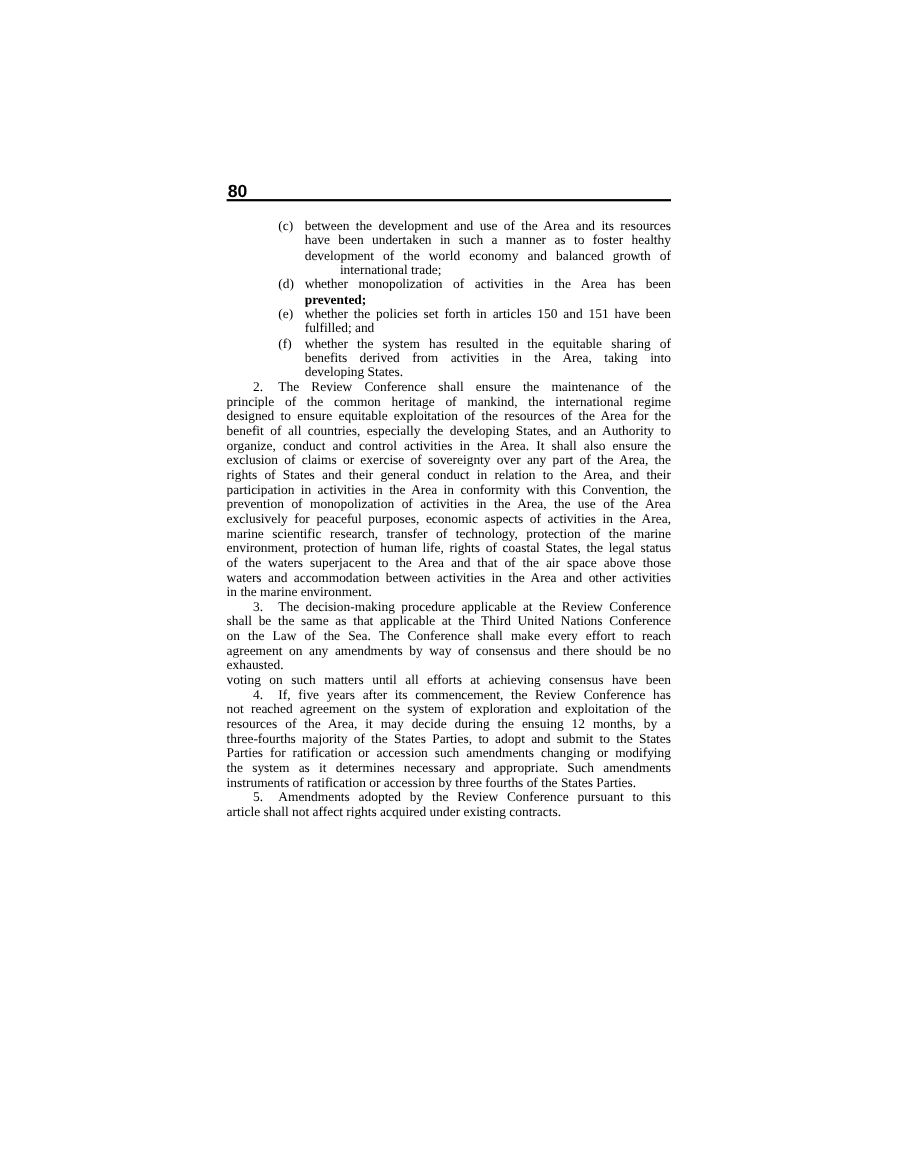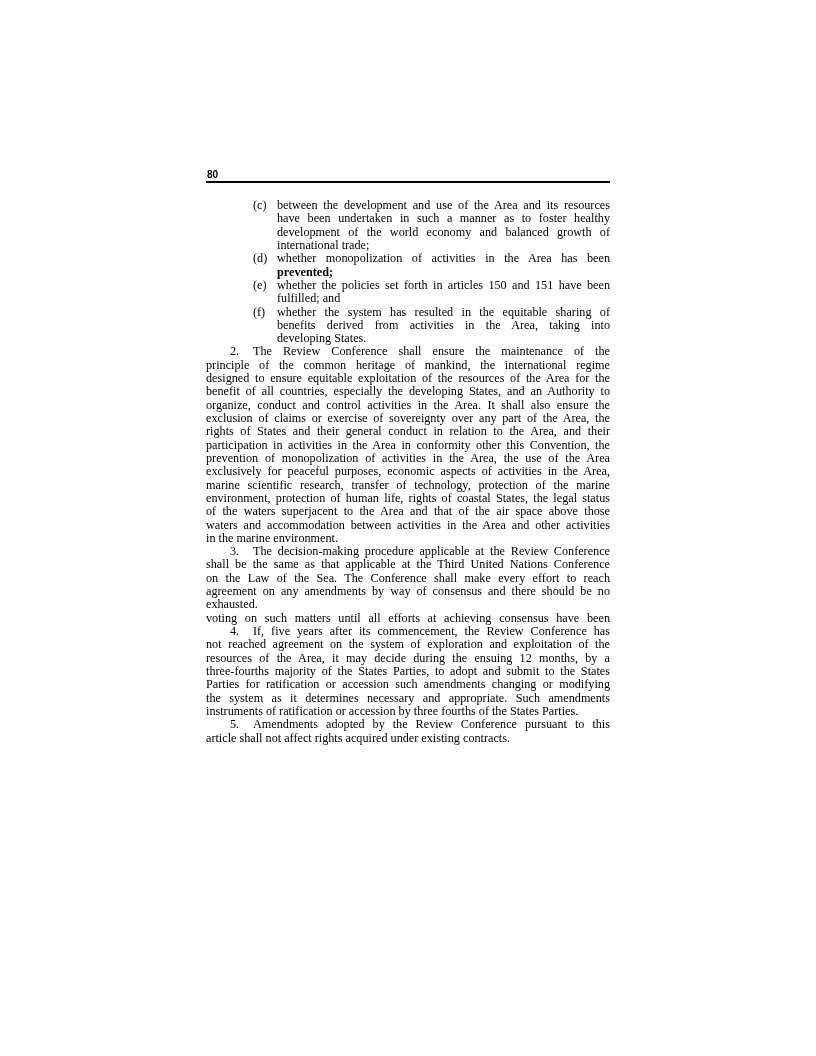--- a/index.html
+++ b/index.html
@@ -21,21 +21,21 @@
       top: 168px;
       width: 404px;
       height: 16px;
     }
     .page-number {
       position: absolute;
       left: 1px;
       top: 0px;
       font-family: "Liberation Sans", "DejaVu Sans", sans-serif;
       font-weight: bold;
-      font-size: 10px;
+      font-size: 16px;
       line-height: 14px;
     }
     .header-rule {
       position: absolute;
       left: 0;
       top: 13px;
       width: 404px;
       height: 2px;
       background: #000000;
     }
@@ -77,21 +77,21 @@
   <div class="header-rule"></div>
 </div>
 
 <div class="content" id="content">
   <div id="items-container">
       <div class="item">
         <span class="label">(c)</span>
         <span class="just">between the development and use of the Area and its resources</span>
         <span class="just">have been undertaken in such a manner as to foster healthy</span>
         <span class="just">development of the world economy and balanced growth of</span>
-        <span class="just last-line" style="text-align-last: left;">international trade;</span>
+        <span class="just last-line" style="text-align-last: left; margin-left: 32px;">international trade;</span>
       </div>
       <div class="item">
         <span class="label">(d)</span>
         <span class="just">whether monopolization of activities in the Area has been</span>
         <span class="just last-line" style="text-align-last: left; font-weight: bold;">prevented;</span>
       </div>
       <div class="item">
         <span class="label">(e)</span>
         <span class="just">whether the policies set forth in articles 150 and 151 have been</span>
         <span class="just last-line" style="text-align-last: left;">fulfilled; and</span>
@@ -108,21 +108,21 @@
         <span class="just" style="padding-left: 24px; text-align: left; text-align-last: left; display: flex;">
           <span class="para-num" style="flex: 0 0 23px;">2.</span>
           <span style="flex: 1 1 auto; text-align: justify; text-align-last: justify;">The Review Conference shall ensure the maintenance of the</span>
         </span>
         <span class="just">principle of the common heritage of mankind, the international regime</span>
         <span class="just">designed to ensure equitable exploitation of the resources of the Area for the</span>
         <span class="just">benefit of all countries, especially the developing States, and an Authority to</span>
         <span class="just">organize, conduct and control activities in the Area.  It shall also ensure the</span>
         <span class="just">exclusion of claims or exercise of sovereignty over any part of the Area, the</span>
         <span class="just">rights of States and their general conduct in relation to the Area, and their</span>
-        <span class="just">participation in activities in the Area in conformity other this Convention, the</span>
+        <span class="just">participation in activities in the Area in conformity with this Convention, the</span>
         <span class="just">prevention of monopolization of activities in the Area, the use of the Area</span>
         <span class="just">exclusively for peaceful purposes, economic aspects of activities in the Area,</span>
         <span class="just">marine scientific research, transfer of technology, protection of the marine</span>
         <span class="just">environment, protection of human life, rights of coastal States, the legal status</span>
         <span class="just">of the waters superjacent to the Area and that of the air space above those</span>
         <span class="just">waters and accommodation between activities in the Area and other activities</span>
         <span class="just" style="text-align-last: left;">in the marine environment.</span>
       </div>
       <div class="para">
         <span class="just" style="padding-left: 24px; text-align: left; text-align-last: left; display: flex;">

